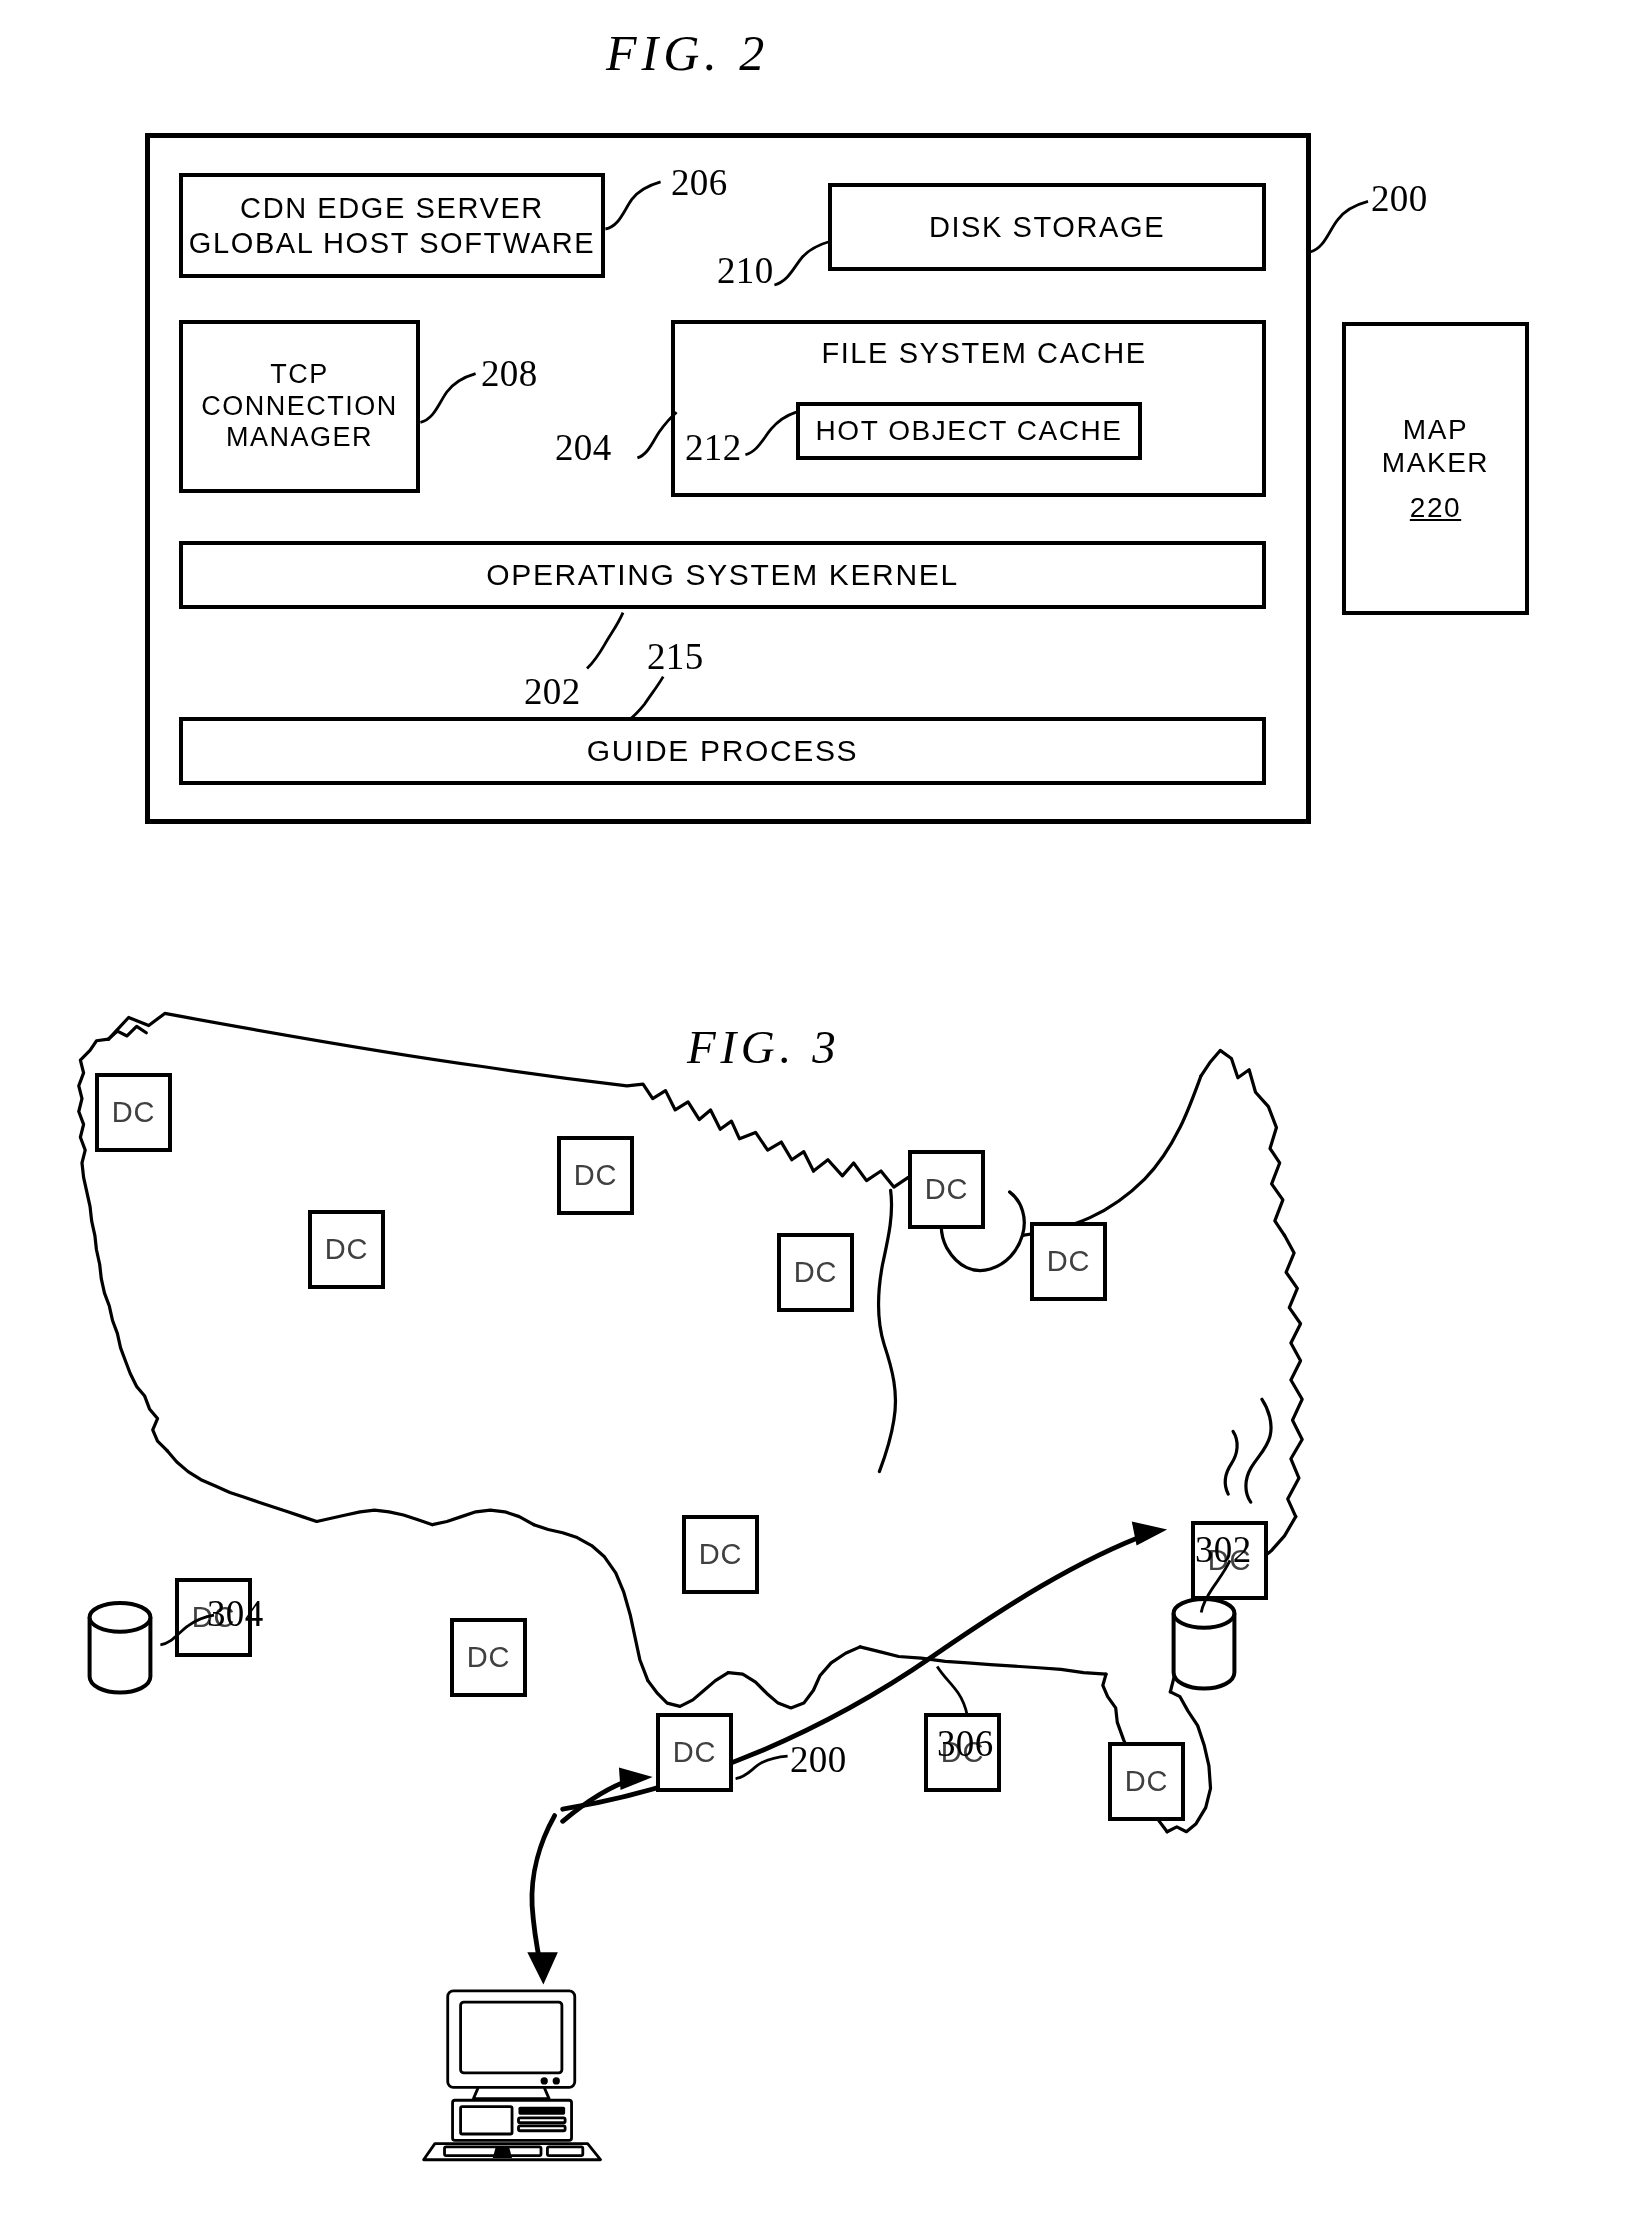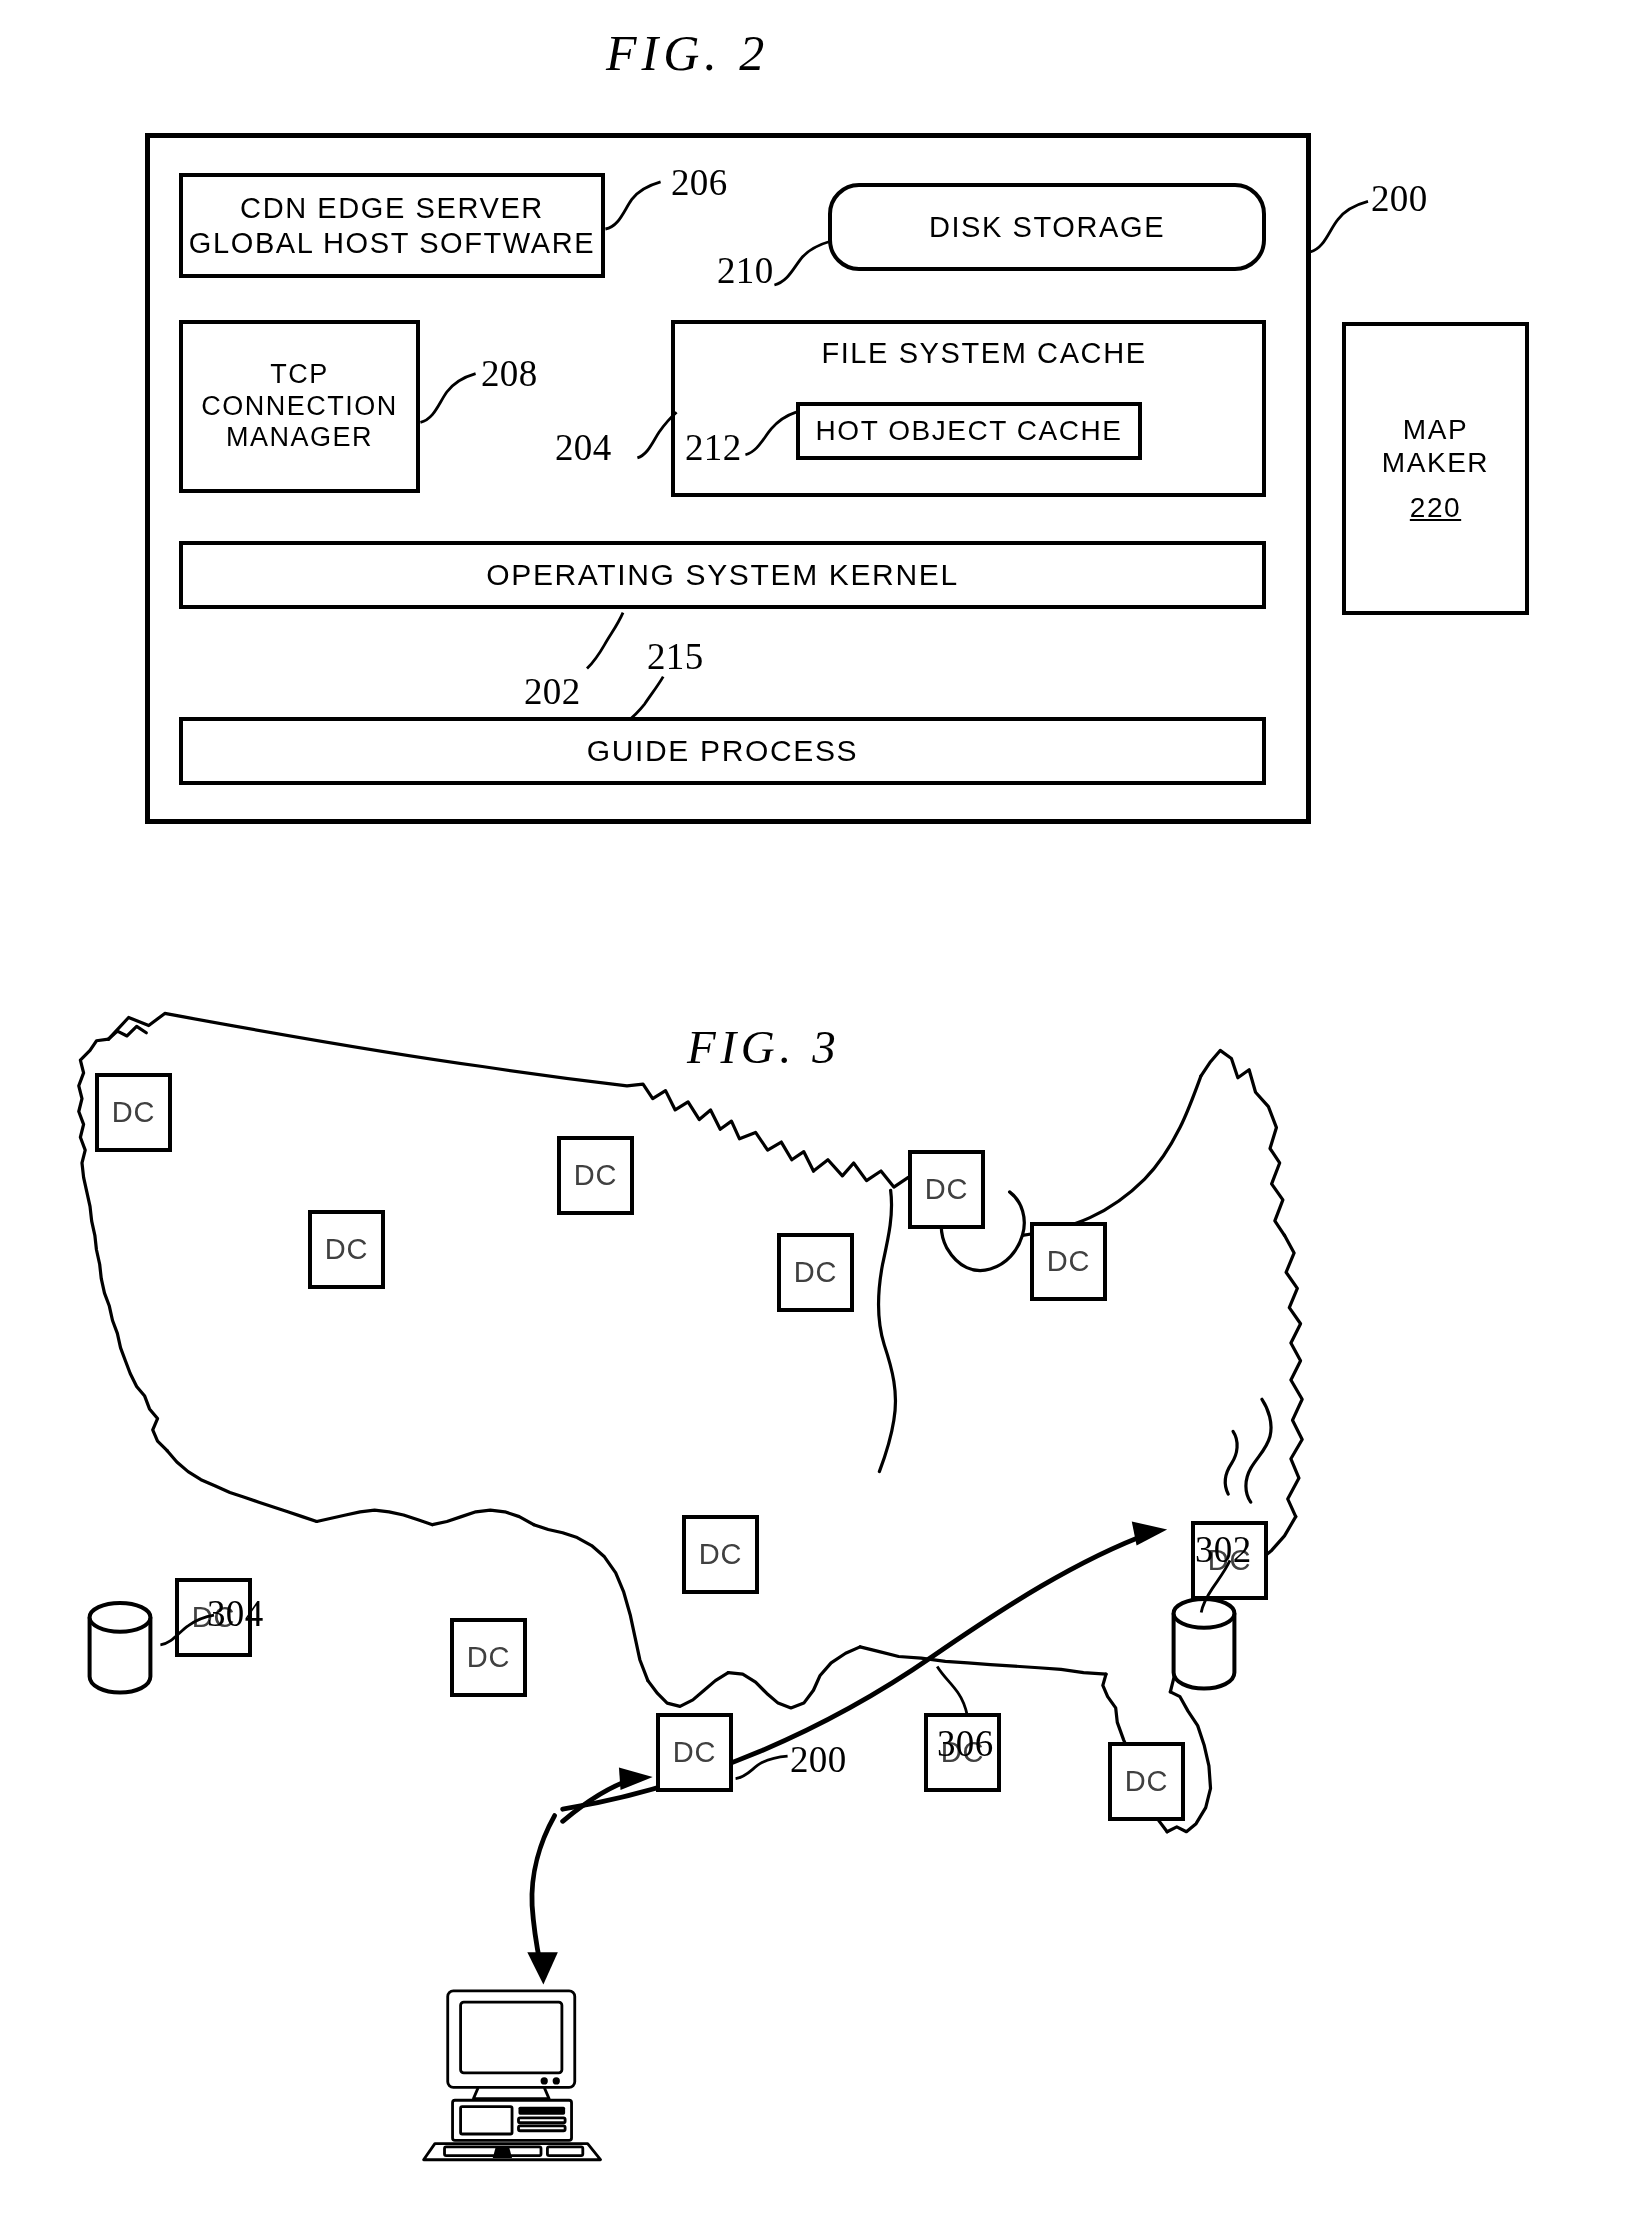--- a/index.html
+++ b/index.html
@@ -56,21 +56,21 @@
     font-family: "Liberation Sans", sans-serif;
     font-weight: 400;
     letter-spacing: 0.055em;
     line-height: 1.18;
     color: #000;
   }
   .blk .ln { display: block; white-space: nowrap; }
 
   #blk-206 { left: 155px; top: 173px;  width: 426px;  height: 105px; font-size: 29px; }
   #blk-208 { left: 155px; top: 320px;  width: 241px;  height: 173px; font-size: 27px; }
-  #blk-210 { left: 804px; top: 183px; width: 438px;  height: 88px; font-size: 29px; border-radius: 31px; }
+  #blk-210 { left: 804px; top: 183px; width: 438px;  height: 88px; font-size: 29px; }
   #blk-204 { left: 647px;  top: 320px; width: 595px;  height: 177px;
              justify-content: flex-start; padding-top: 12px; font-size: 29px; padding-left: 31px; }
   #blk-212 { position: absolute; left: 772px; top: 402px; width: 346px; height: 58px;
              border: 4px solid #000; box-sizing: border-box; background: #fff;
              display: flex; align-items: center; justify-content: center;
              font-size: 28px; letter-spacing: 0.055em; white-space: nowrap; }
   #blk-202 { left: 155px; top: 541px;  width: 1087px; height: 68px;  font-size: 30px; }
   #blk-215 { left: 155px; top: 717px;  width: 1087px; height: 68px;  font-size: 30px; }
   #blk-220 { left: 1318px; top: 322px; width: 187px;  height: 293px; font-size: 28px; }
   #blk-220 .num { text-decoration: underline; margin-top: 11.3px; }

